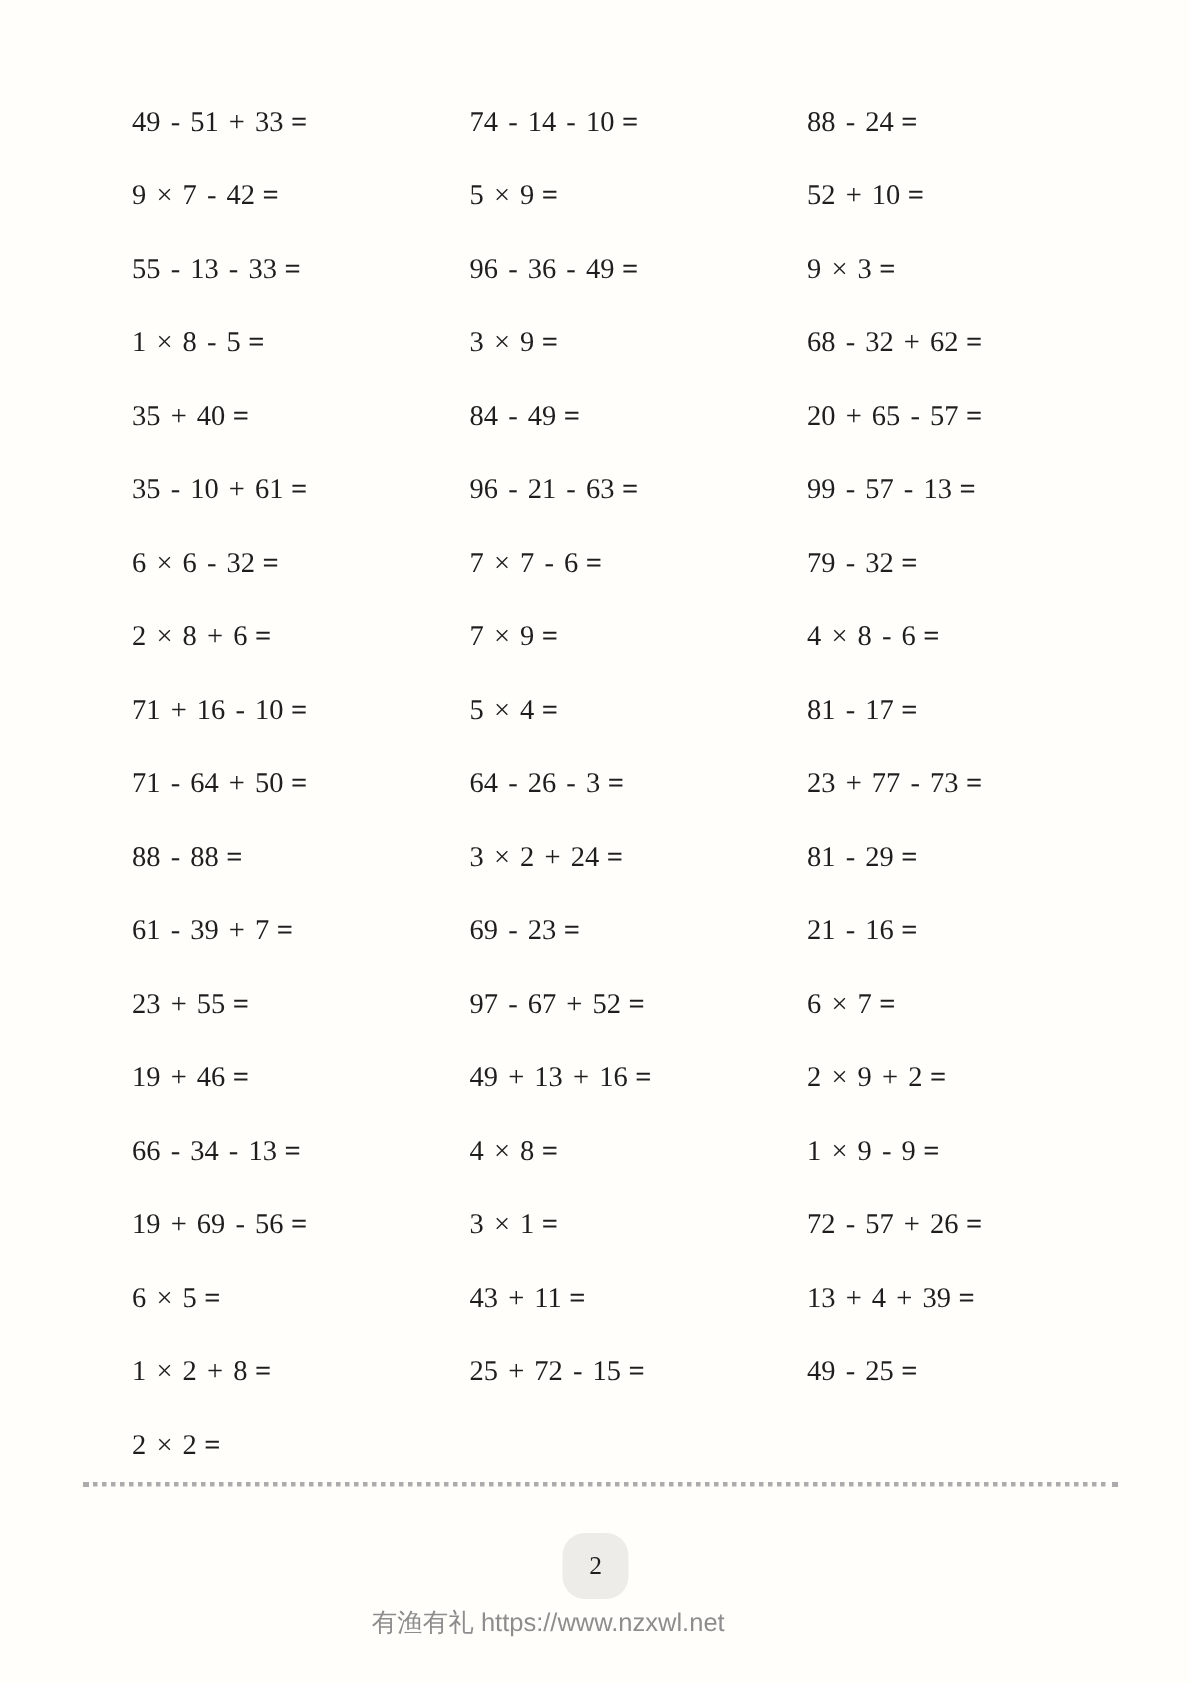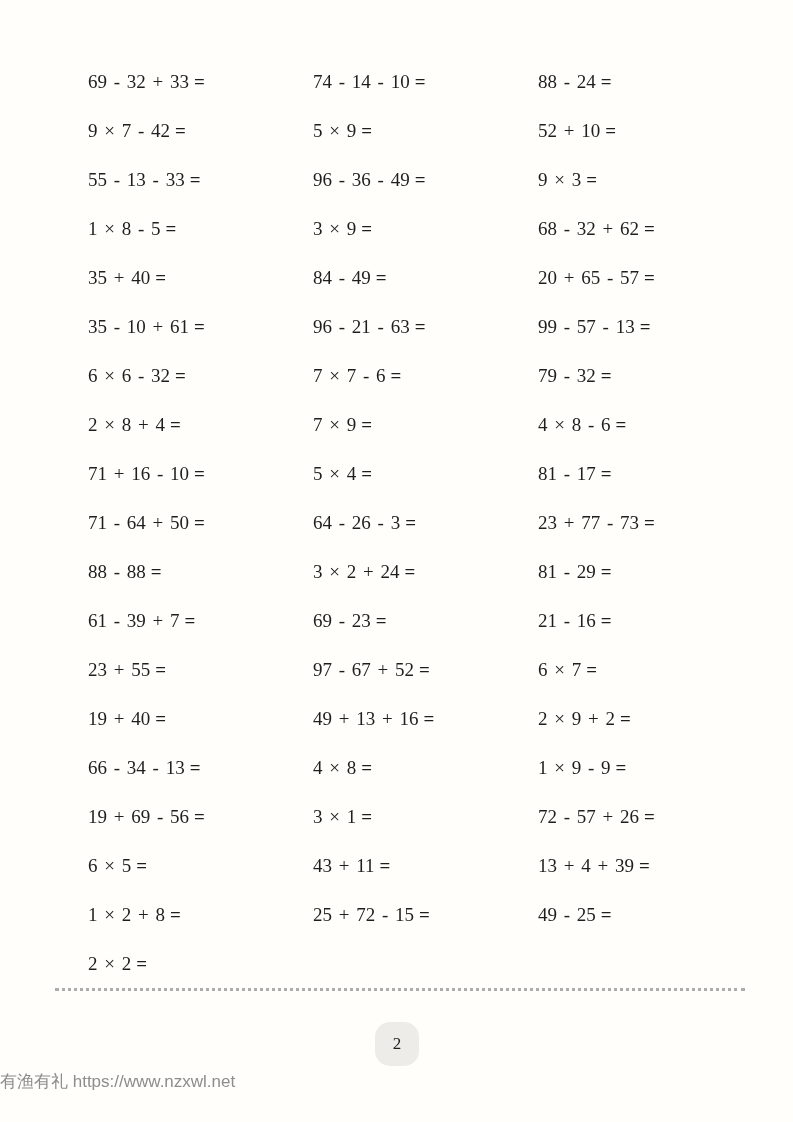--- a/index.html
+++ b/index.html
@@ -53,72 +53,72 @@
     align-items: center;
     justify-content: center;
     font-size: 17px;
     color: #1e1e1e;
   }
   .footer-text {
     position: absolute;
     left: 0;
     top: 1070px;
     width: 731px;
-    text-align: left;
+    text-align: center;
     font-family: "Liberation Sans", sans-serif;
     font-size: 17px;
     color: #8d8d8d;
   }
 </style>
 </head>
 <body>
 
 <div class="page">
 
   <div class="problem-grid">
-      <div class="cell"><span class="expr">69 - 32 + 33</span><span class="eq">=</span></div>
+      <div class="cell"><span class="expr">49 - 51 + 33</span><span class="eq">=</span></div>
       <div class="cell"><span class="expr">74 - 14 - 10</span><span class="eq">=</span></div>
       <div class="cell"><span class="expr">88 - 24</span><span class="eq">=</span></div>
       <div class="cell"><span class="expr">9 × 7 - 42</span><span class="eq">=</span></div>
       <div class="cell"><span class="expr">5 × 9</span><span class="eq">=</span></div>
       <div class="cell"><span class="expr">52 + 10</span><span class="eq">=</span></div>
       <div class="cell"><span class="expr">55 - 13 - 33</span><span class="eq">=</span></div>
       <div class="cell"><span class="expr">96 - 36 - 49</span><span class="eq">=</span></div>
       <div class="cell"><span class="expr">9 × 3</span><span class="eq">=</span></div>
       <div class="cell"><span class="expr">1 × 8 - 5</span><span class="eq">=</span></div>
       <div class="cell"><span class="expr">3 × 9</span><span class="eq">=</span></div>
       <div class="cell"><span class="expr">68 - 32 + 62</span><span class="eq">=</span></div>
       <div class="cell"><span class="expr">35 + 40</span><span class="eq">=</span></div>
       <div class="cell"><span class="expr">84 - 49</span><span class="eq">=</span></div>
       <div class="cell"><span class="expr">20 + 65 - 57</span><span class="eq">=</span></div>
       <div class="cell"><span class="expr">35 - 10 + 61</span><span class="eq">=</span></div>
       <div class="cell"><span class="expr">96 - 21 - 63</span><span class="eq">=</span></div>
       <div class="cell"><span class="expr">99 - 57 - 13</span><span class="eq">=</span></div>
       <div class="cell"><span class="expr">6 × 6 - 32</span><span class="eq">=</span></div>
       <div class="cell"><span class="expr">7 × 7 - 6</span><span class="eq">=</span></div>
       <div class="cell"><span class="expr">79 - 32</span><span class="eq">=</span></div>
-      <div class="cell"><span class="expr">2 × 8 + 4</span><span class="eq">=</span></div>
+      <div class="cell"><span class="expr">2 × 8 + 6</span><span class="eq">=</span></div>
       <div class="cell"><span class="expr">7 × 9</span><span class="eq">=</span></div>
       <div class="cell"><span class="expr">4 × 8 - 6</span><span class="eq">=</span></div>
       <div class="cell"><span class="expr">71 + 16 - 10</span><span class="eq">=</span></div>
       <div class="cell"><span class="expr">5 × 4</span><span class="eq">=</span></div>
       <div class="cell"><span class="expr">81 - 17</span><span class="eq">=</span></div>
       <div class="cell"><span class="expr">71 - 64 + 50</span><span class="eq">=</span></div>
       <div class="cell"><span class="expr">64 - 26 - 3</span><span class="eq">=</span></div>
       <div class="cell"><span class="expr">23 + 77 - 73</span><span class="eq">=</span></div>
       <div class="cell"><span class="expr">88 - 88</span><span class="eq">=</span></div>
       <div class="cell"><span class="expr">3 × 2 + 24</span><span class="eq">=</span></div>
       <div class="cell"><span class="expr">81 - 29</span><span class="eq">=</span></div>
       <div class="cell"><span class="expr">61 - 39 + 7</span><span class="eq">=</span></div>
       <div class="cell"><span class="expr">69 - 23</span><span class="eq">=</span></div>
       <div class="cell"><span class="expr">21 - 16</span><span class="eq">=</span></div>
       <div class="cell"><span class="expr">23 + 55</span><span class="eq">=</span></div>
       <div class="cell"><span class="expr">97 - 67 + 52</span><span class="eq">=</span></div>
       <div class="cell"><span class="expr">6 × 7</span><span class="eq">=</span></div>
-      <div class="cell"><span class="expr">19 + 40</span><span class="eq">=</span></div>
+      <div class="cell"><span class="expr">19 + 46</span><span class="eq">=</span></div>
       <div class="cell"><span class="expr">49 + 13 + 16</span><span class="eq">=</span></div>
       <div class="cell"><span class="expr">2 × 9 + 2</span><span class="eq">=</span></div>
       <div class="cell"><span class="expr">66 - 34 - 13</span><span class="eq">=</span></div>
       <div class="cell"><span class="expr">4 × 8</span><span class="eq">=</span></div>
       <div class="cell"><span class="expr">1 × 9 - 9</span><span class="eq">=</span></div>
       <div class="cell"><span class="expr">19 + 69 - 56</span><span class="eq">=</span></div>
       <div class="cell"><span class="expr">3 × 1</span><span class="eq">=</span></div>
       <div class="cell"><span class="expr">72 - 57 + 26</span><span class="eq">=</span></div>
       <div class="cell"><span class="expr">6 × 5</span><span class="eq">=</span></div>
       <div class="cell"><span class="expr">43 + 11</span><span class="eq">=</span></div>

